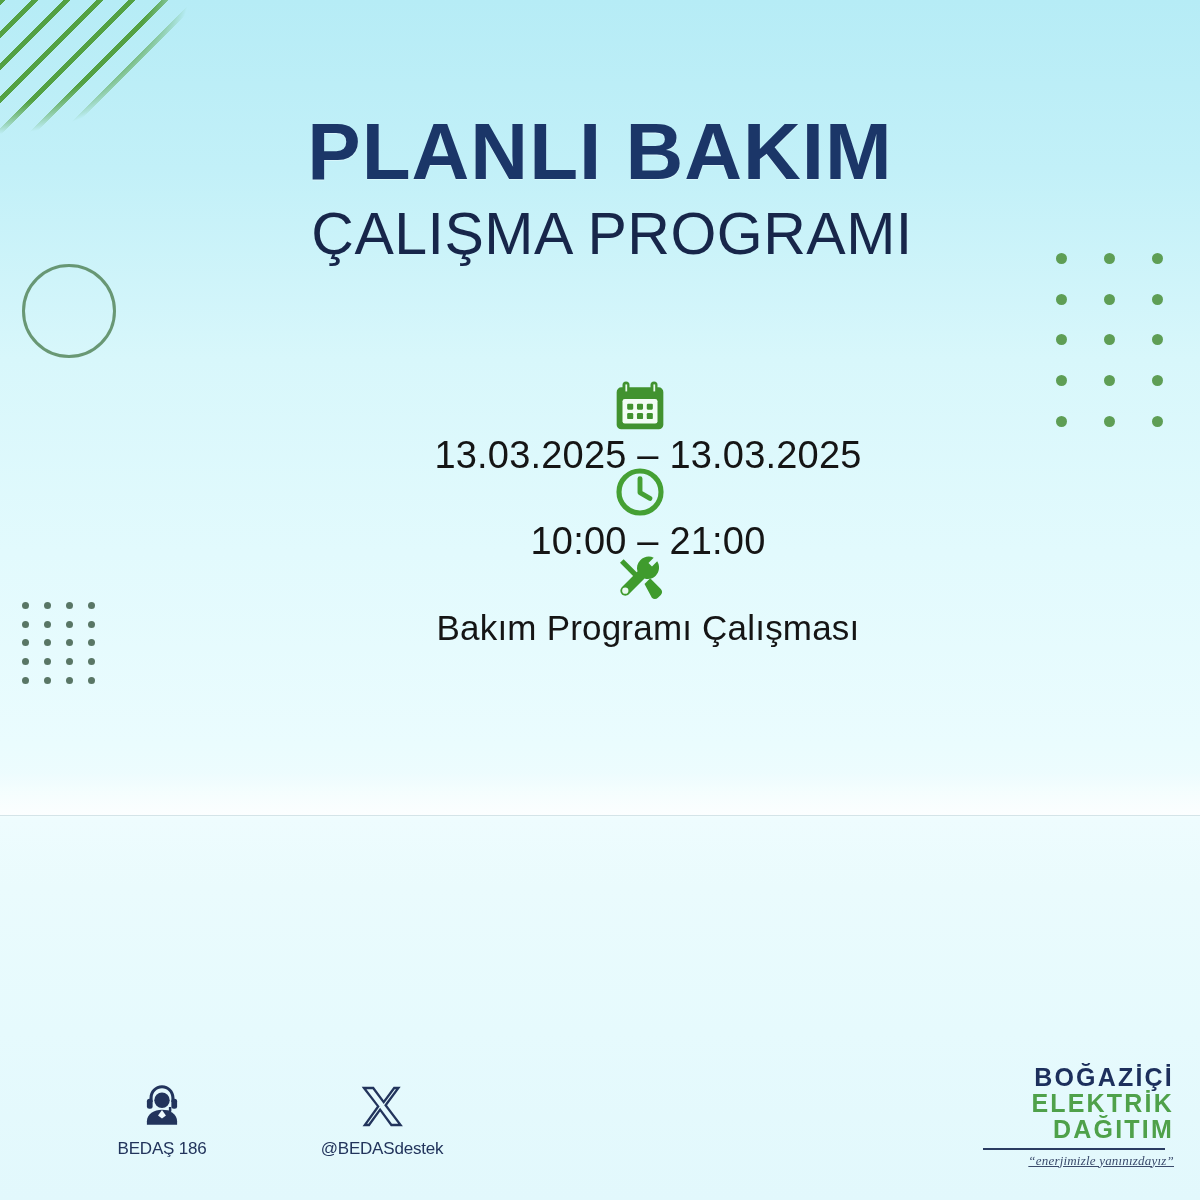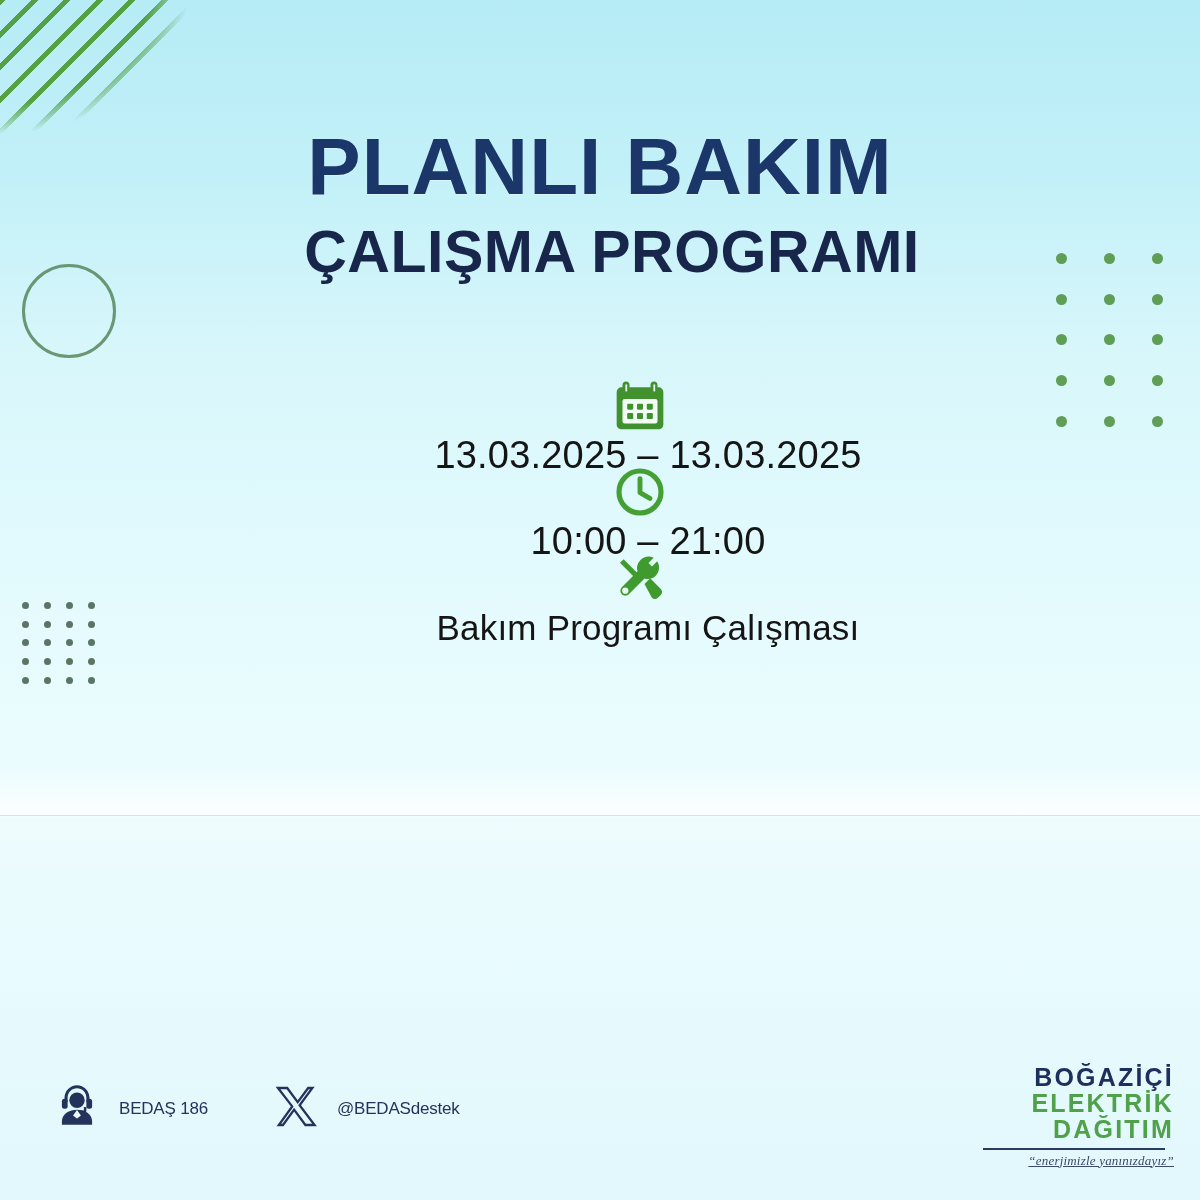--- a/index.html
+++ b/index.html
@@ -130,26 +130,26 @@
     width: 1200px;
     text-align: center;
   }
   .title-main {
     font-family: "Liberation Sans", sans-serif;
     font-weight: bold;
     font-size: 80px;
     letter-spacing: 1px;
     color: #1b3668;
     line-height: 1.0;
-    margin: 15px;
+    margin: 0;
     text-shadow: 0 1px 0 rgba(255,255,255,0.35);
   }
   .title-sub {
     font-family: "Liberation Sans", sans-serif;
-    font-weight: bold;
+    font-weight: normal;
     font-size: 59px;
     letter-spacing: 0.5px;
     color: #17264a;
     line-height: 1.05;
     margin: 12px 0 0 0;
     padding-left: 24px;
   }
 
   
   .info-list {
@@ -189,22 +189,22 @@
     position: absolute;
     left: 52px;
     top: 1078px;
     width: 440px;
     display: flex;
     align-items: flex-end;
   }
   .footer-item {
     flex: 1 1 0;
     display: flex;
+    flex-direction: column;
     align-items: center;
-    gap: 17px;
   }
   .footer-icon {
     height: 52px;
     display: flex;
     align-items: flex-end;
     justify-content: center;
   }
   .footer-label {
     margin-top: 9px;
     font-family: "Liberation Sans", sans-serif;

